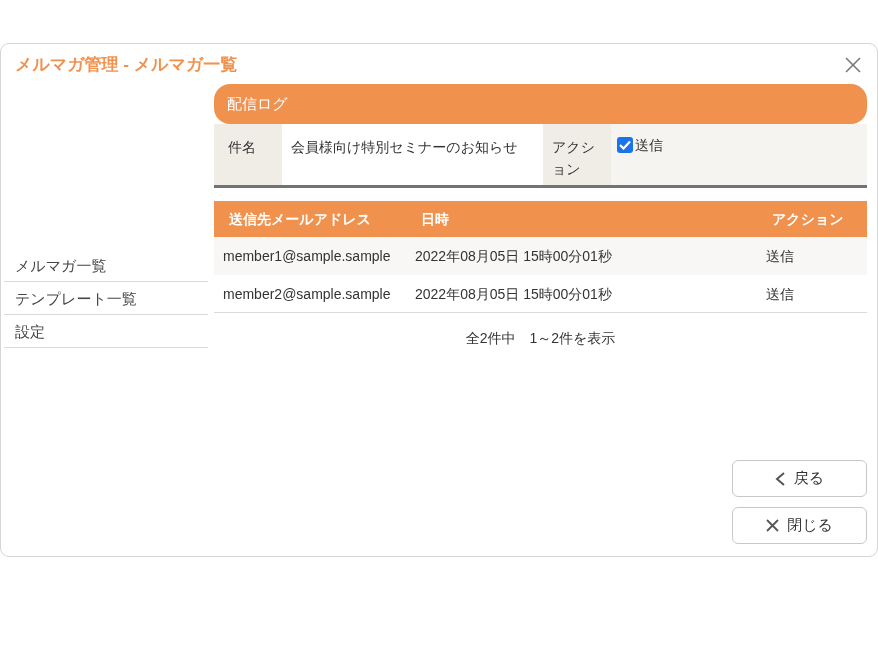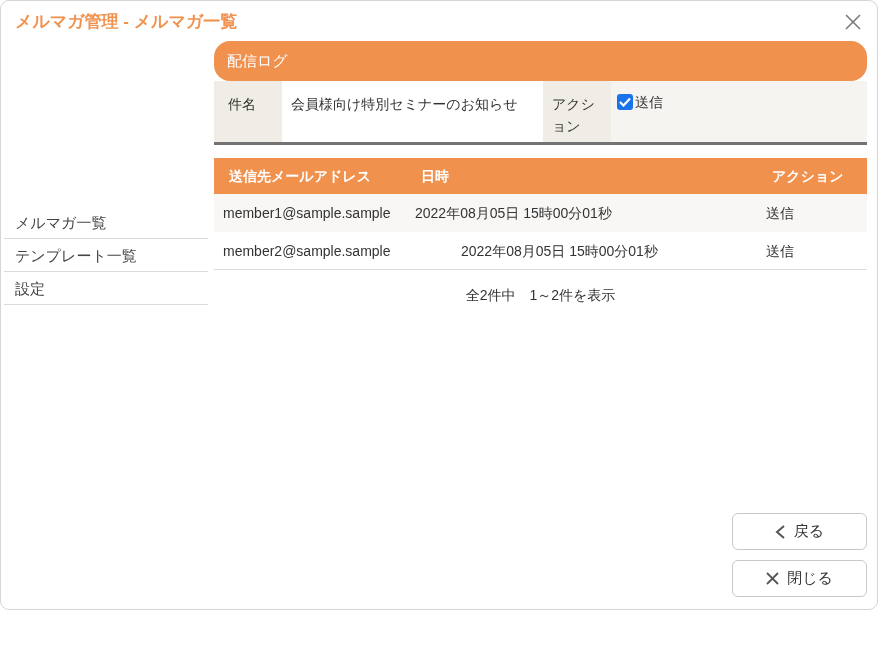--- a/index.html
+++ b/index.html
@@ -10,23 +10,23 @@
     --checkbox-blue:#1a73e8;
   }
   *{box-sizing:border-box;}
   html,body{margin:0;padding:0;}
   body{
     width:878px;height:653px;
     font-family:"Liberation Sans","DejaVu Sans",sans-serif;
     background:#fff;color:#333;
   }
   .modal{
-    position:relative;width:878px;height:610px;
+    position:relative;width:878px;height:514px;
     border:1px solid #d6d6d6;border-radius:9px;
-    background:#fff;overflow:hidden;
+    background:#fff;overflow:hidden;margin-top:43px;
   }
   .modal-header{position:relative;padding:11px 14px 0 14px;height:40px;}
   .modal-title{color:var(--accent-orange);font-weight:bold;font-size:17px;line-height:20px;}
   .modal-close{
     position:absolute;top:7px;right:10px;
     background:none;border:none;padding:4px;cursor:pointer;line-height:0;
   }
   .modal-body{display:flex;align-items:flex-end;}
   .sidebar{width:213px;flex-shrink:0;padding-left:3px;}
   .side-item{
@@ -58,21 +58,21 @@
     background:var(--accent-orange);height:36px;line-height:36px;
     color:#fff;font-weight:bold;font-size:14px;
   }
   .t-head>div{padding-left:15px;}
   .t-row{
     display:grid;grid-template-columns:192px 1fr 110px;
     height:38px;line-height:38px;font-size:14px;color:#333;background:#fff;
   }
   .t-row>div{padding-left:9px;white-space:nowrap;overflow:hidden;}
   .t-row.striped{background:var(--row-stripe-bg);}
-  .t-row.last{border-bottom:1px solid #dcdcdc;gap:46px;}
+  .t-row.last{border-bottom:1px solid #dcdcdc;}
   .pagination{text-align:center;margin-top:17px;font-size:14px;color:#333;}
   .footer-buttons{position:absolute;right:10px;bottom:12px;display:flex;gap:10px;flex-direction:column;}
   .btn{
     width:135px;height:37px;background:#fff;
     border:1px solid #c8c8c8;border-radius:6px;
     font-size:15px;color:#333;font-family:inherit;
     display:inline-flex;align-items:center;justify-content:center;gap:8px;
     cursor:pointer;
   }
   .icon{line-height:0;display:inline-flex;}

